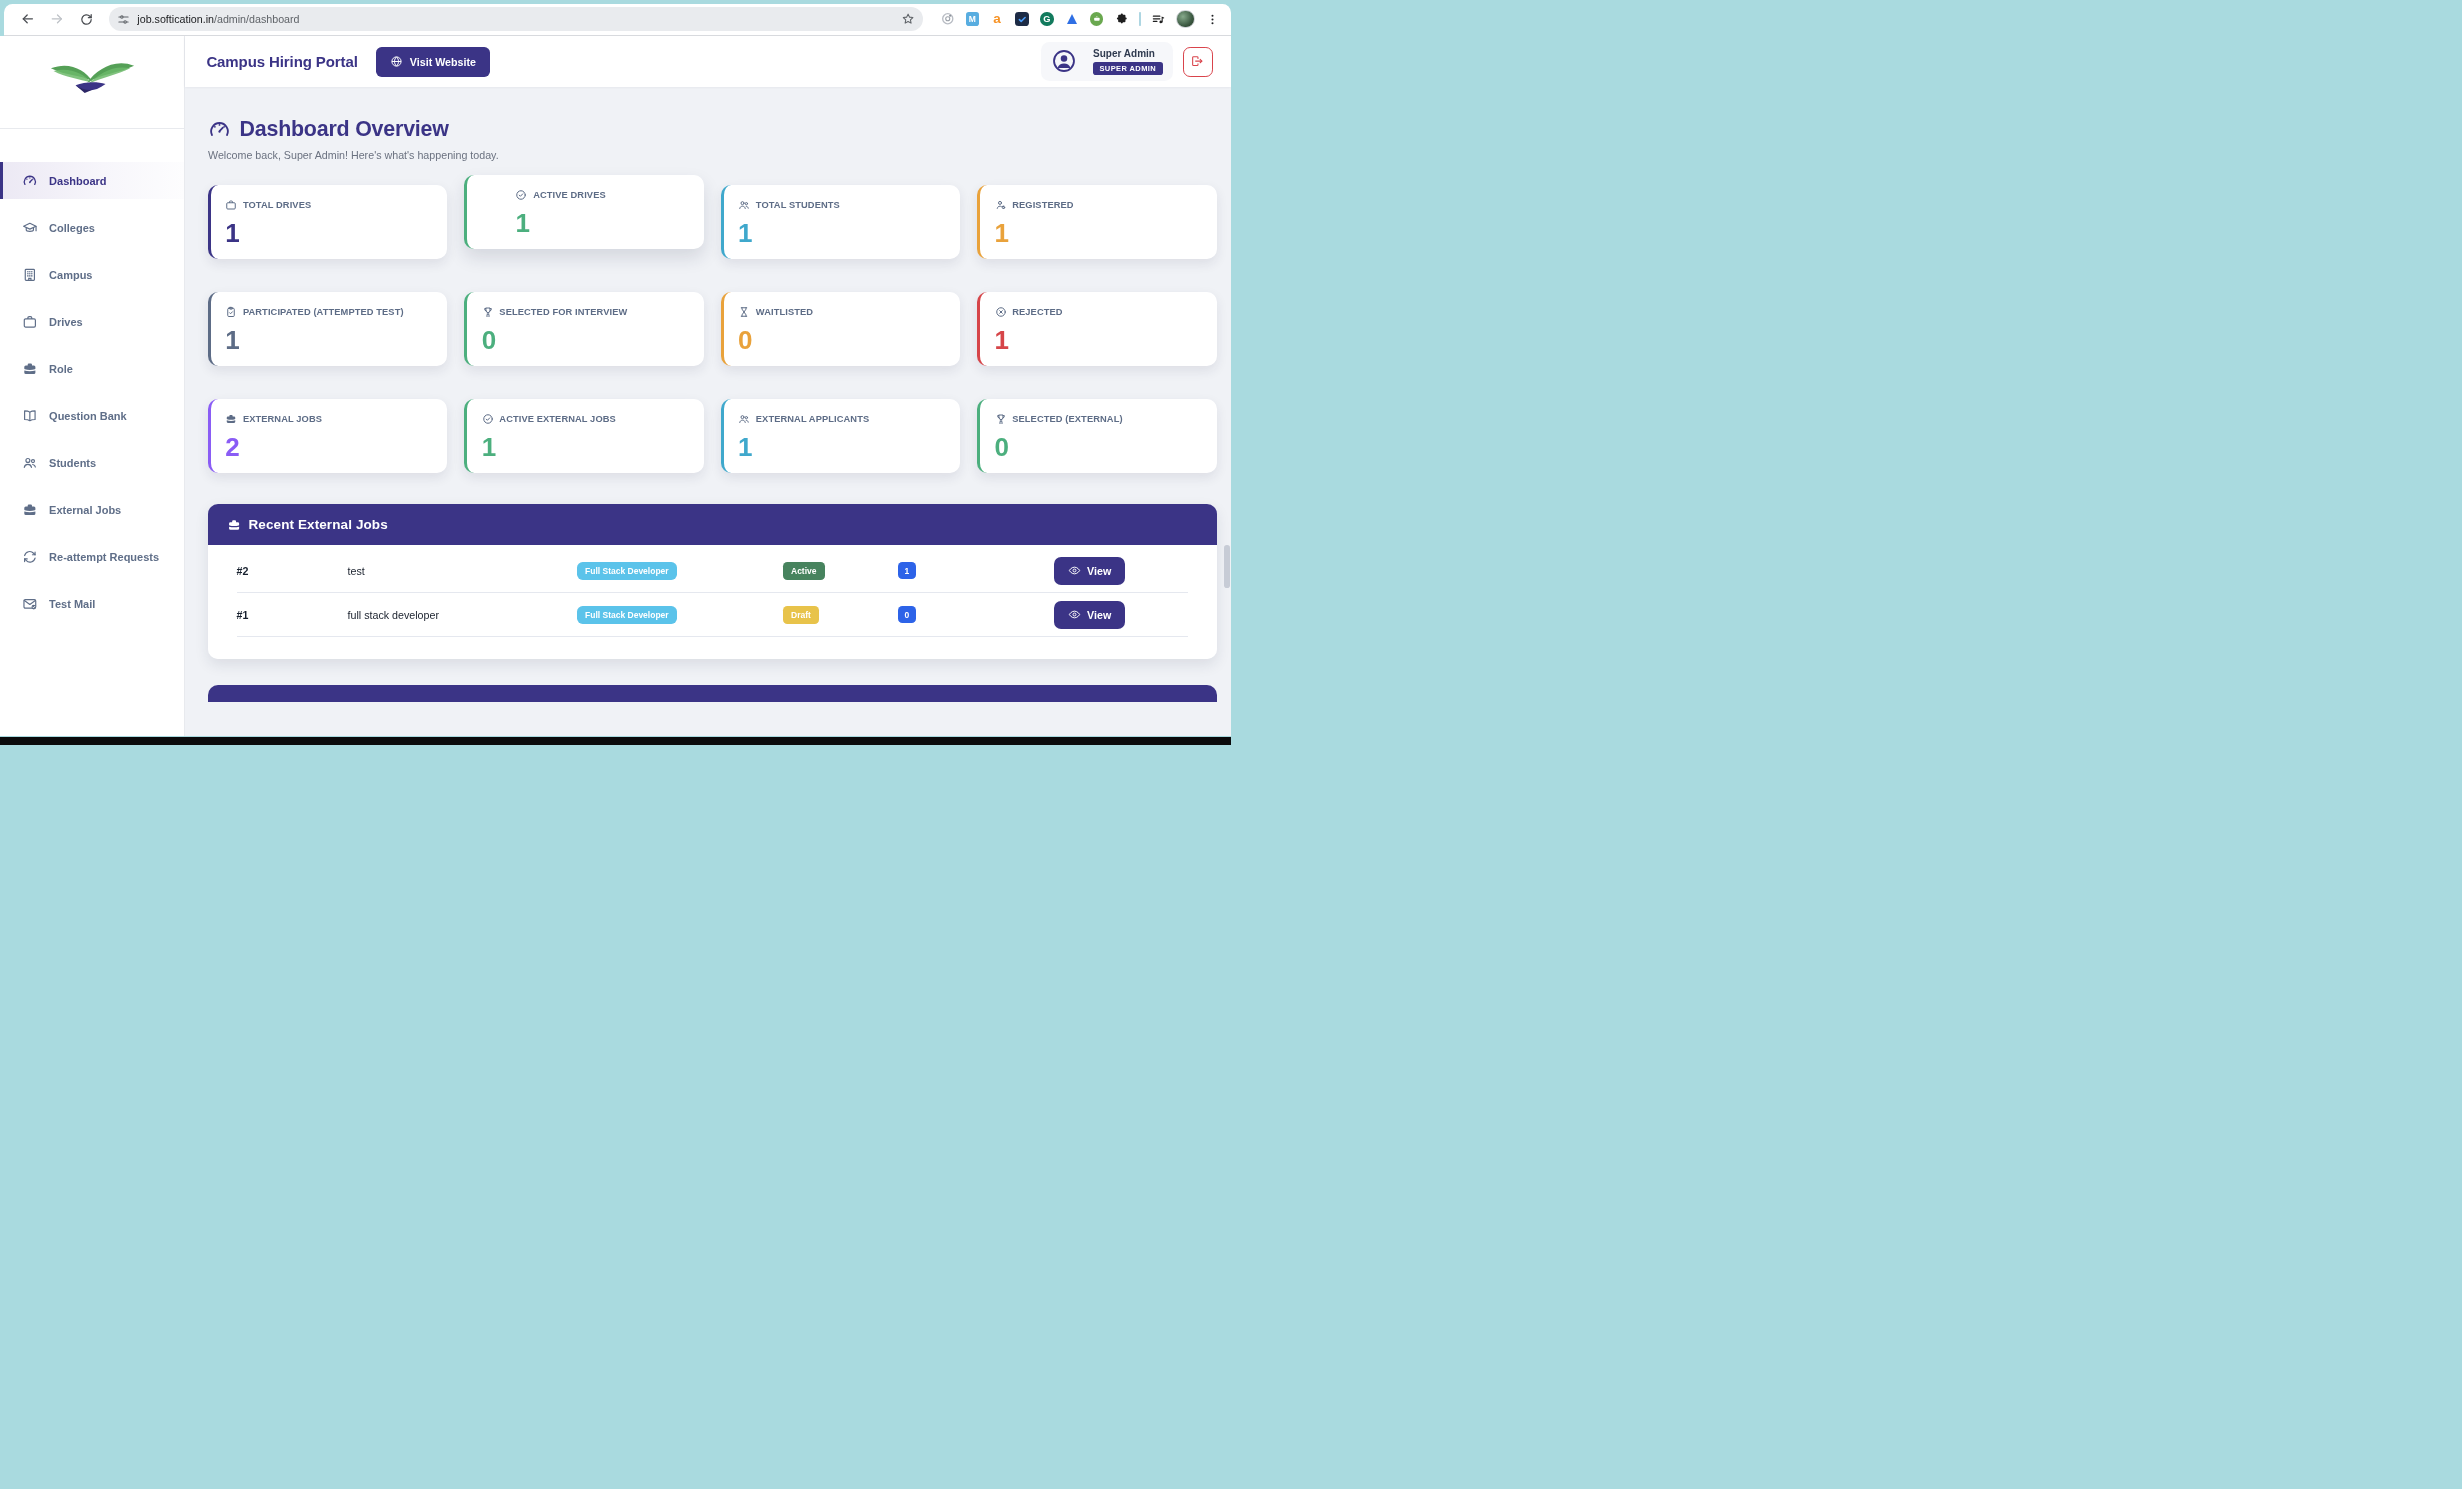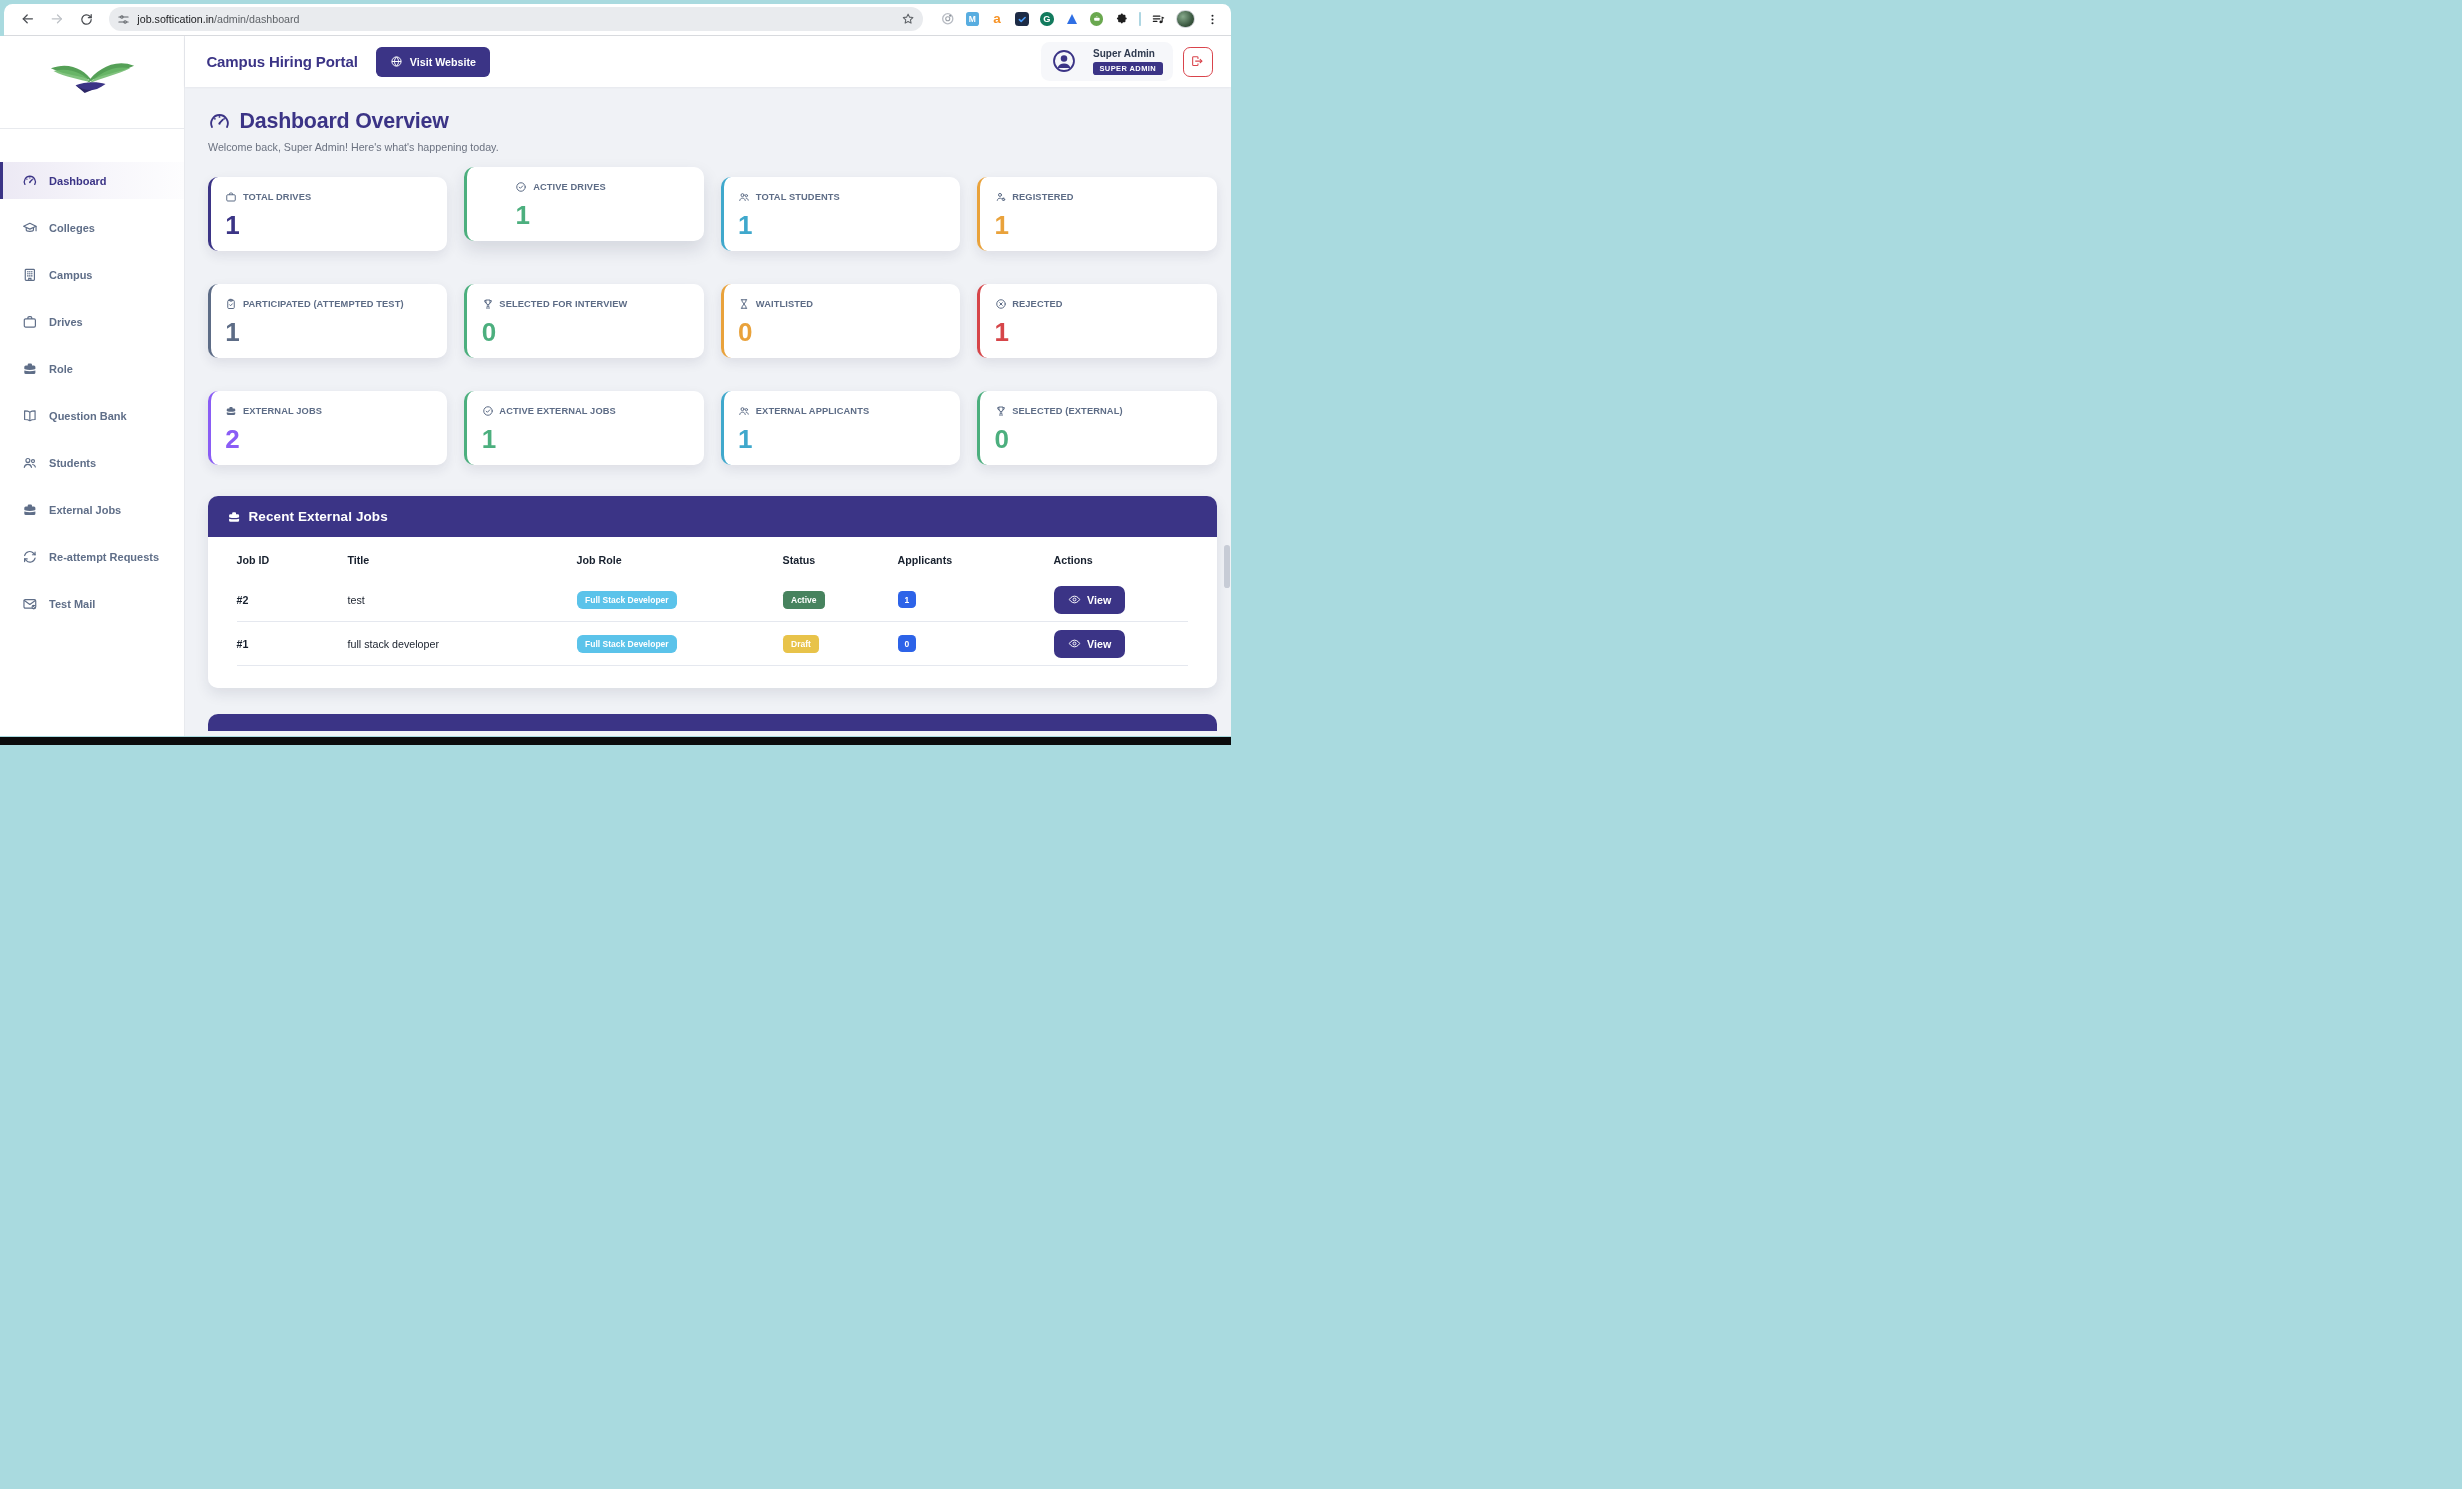--- a/index.html
+++ b/index.html
@@ -55,21 +55,21 @@
   .user-chip { display:flex; align-items:center; gap:16px; background:#f6f7fa; border-radius:8.5px;
                padding:5.7px 10px; cursor:pointer; }
   .user-meta { display:flex; flex-direction:column; gap:2.8px; align-items:flex-start; }
   .user-name { font-size:10px; font-weight:700; color:#2f3a4f; }
   .role-badge { background:#3b3486; color:#fff; font-size:7.5px; font-weight:700; letter-spacing:0.4px;
                 padding:2.1px 6.4px; border-radius:2.8px; }
   .logout-btn { width:30px; height:30px; margin-left:10px; background:#fff; border:1.1px solid #d9434b;
                 border-radius:7.1px; color:#d9434b; display:flex; align-items:center; justify-content:center; cursor:pointer; }
 
   .content { flex:1; padding:17px 14.2px 0 23px; overflow:hidden; }
-  .ov-title { display:flex; align-items:center; gap:8.5px; color:#3b3486; margin-top:5px;text-align:right; }
+  .ov-title { display:flex; align-items:center; gap:8.5px; color:#3b3486; margin-top:13px;text-align:right; }
   .ov-title h1 { font-size:21.4px; font-weight:800; letter-spacing:-0.2px; }
   .ov-sub { font-size:10.7px; color:#6b7280; margin:7.1px 0 24px; }
 
   
   .stats-grid { display:grid; grid-template-columns:repeat(4,1fr); column-gap:17px; row-gap:33px; margin-bottom:31px; }
   .card { background:#fff; border-radius:10px; border-left:3.6px solid var(--accent,#3b3486);
           box-shadow:0 4.3px 11.4px rgba(30,35,70,.09); height:74px; padding:13.5px 14.2px 0; }
   .card.raised { transform:translateY(-10px); box-shadow:0 8.5px 17px rgba(30,35,70,.13);padding-left:48px; }
   .card-label { display:flex; align-items:center; gap:5.7px; color:#5d6c86; }
   .card-label .c-ic { width:12px; height:12px; flex:0 0 auto; }
@@ -498,28 +498,20 @@
 
       <section class="jobs">
         <div class="jobs-header">
           <svg width="14.2" height="14.2" viewBox="0 0 24 24" fill="#fff">
               <path d="M10.5 4h3a1.8 1.8 0 0 1 1.8 1.8V7h-6.6V5.8A1.8 1.8 0 0 1 10.5 4zm-7 5.3A2.3 2.3 0 0 1 5.8 7h12.4a2.3 2.3 0 0 1 2.3 2.3v2.2c0 .5-.3.9-.8 1-2.4.8-5 1.2-7.7 1.2s-5.3-.4-7.7-1.2c-.5-.1-.8-.5-.8-1z"></path>
               <path d="M3.5 14.6c2.7.8 5.5 1.2 8.5 1.2s5.8-.4 8.5-1.2v3.1a2.3 2.3 0 0 1-2.3 2.3H5.8a2.3 2.3 0 0 1-2.3-2.3z"></path>
             </svg>
           <h2>Recent External Jobs</h2>
         </div>
         <div class="jobs-body">
-          <div class="tbl-row tbl-head">
-            <div>Job ID</div>
-            <div>Title</div>
-            <div>Job Role</div>
-            <div>Status</div>
-            <div>Applicants</div>
-            <div>Actions</div>
-          </div>
 
           <div class="tbl-row tbl-data">
             <div class="cell-id">#2</div>
             <div class="cell-title">test</div>
             <div><span class="pill role" style="--badge: #5bc3ea;">Full Stack Developer</span></div>
             <div><span class="pill status" style="--badge: #47835e;">Active</span></div>
             <div><span class="pill count" style="--badge: #2d63e8;">1</span></div>
             <div>
               <button class="view-btn">
                 <svg width="13" height="13" viewBox="0 0 24 24" fill="none" stroke="#fff" stroke-width="1.8">

